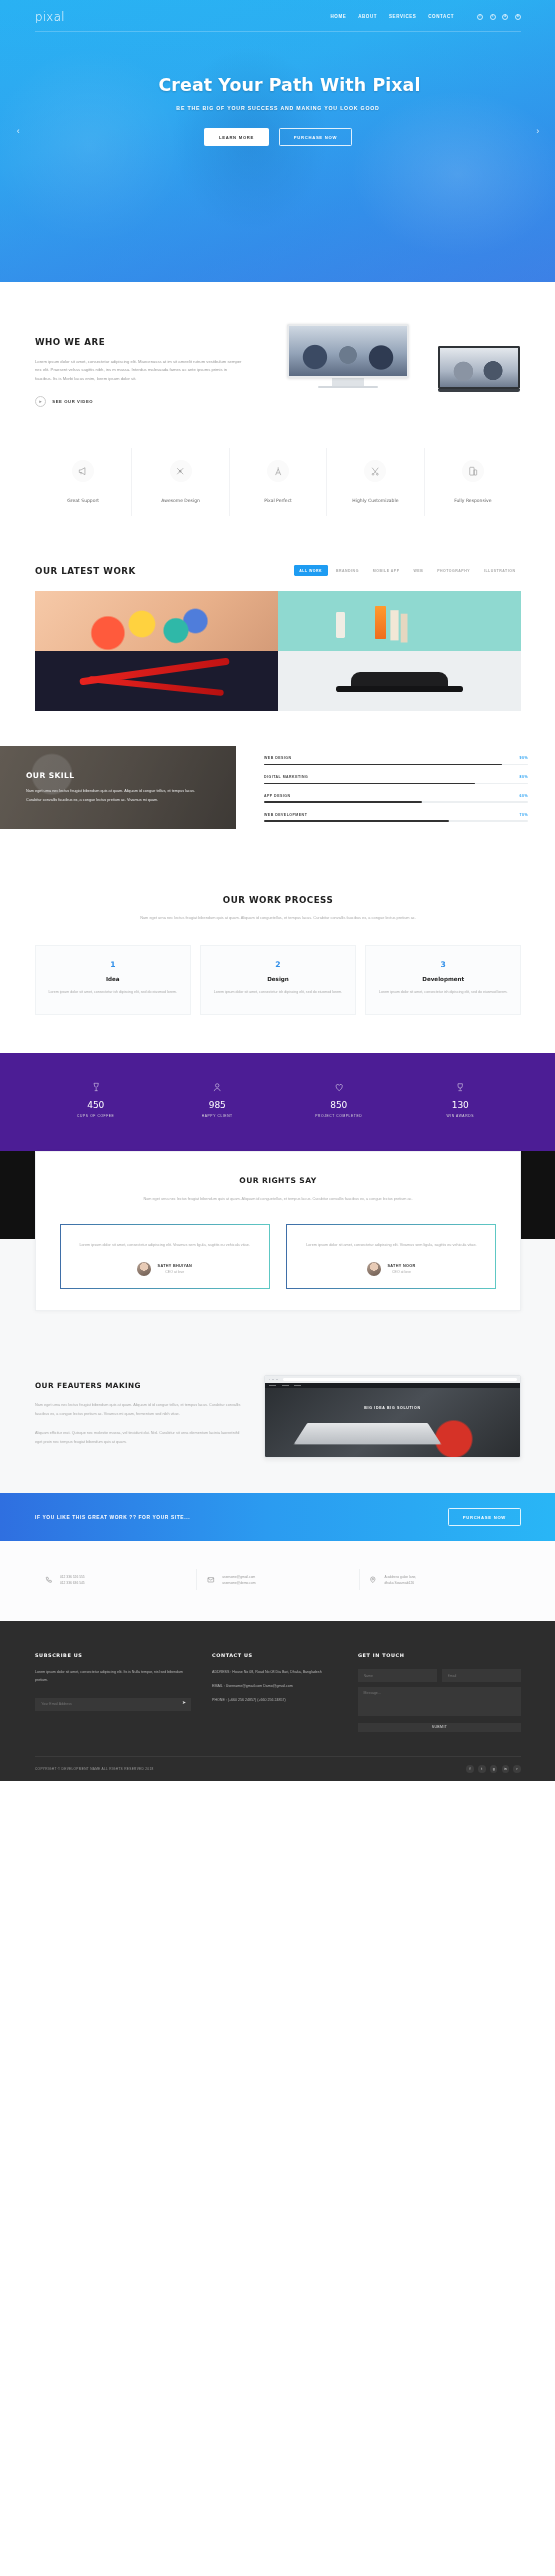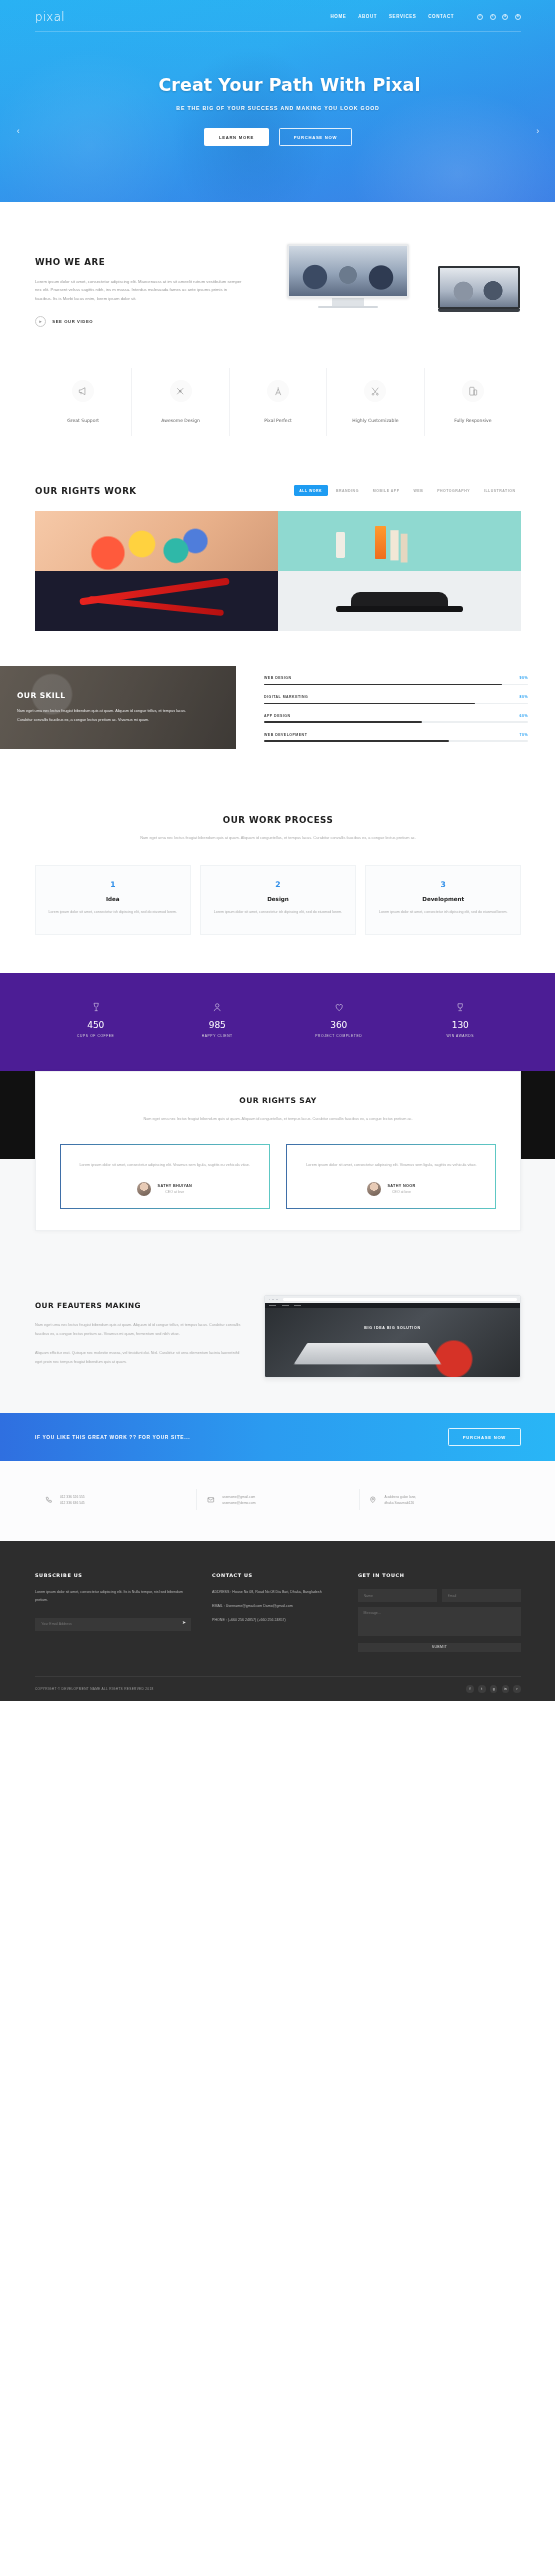--- a/index.html
+++ b/index.html
@@ -5,21 +5,21 @@
   * { margin:0; padding:0; box-sizing:border-box; }
   html,body { width:556px; }
   body {
     font-family:"Liberation Sans", sans-serif;
     background:#fff; color:#555; width:556px; overflow-x:hidden;
   }
   .w { width:486px; margin:0 auto; position:relative; }
 
   
   .hero{
-    position:relative; height:202px; overflow:hidden;
+    position:relative; height:282px; overflow:hidden;
     background:
       radial-gradient(ellipse 153px 118px at 458px 174px, rgba(255,255,255,.22), rgba(255,255,255,0) 70%),
       radial-gradient(ellipse 139px 139px at 90px 146px, rgba(255,255,255,.13), rgba(255,255,255,0) 70%),
       radial-gradient(ellipse 111px 132px at 250px 139px, rgba(0,60,130,.22), rgba(0,0,0,0) 70%),
       linear-gradient(160deg,#29b4f4 0%, #2cb2f2 35%, #2f93ea 70%, #3f7fe4 100%);
   }
   .hero:after{
     content:""; position:absolute; inset:0;
     background:linear-gradient(180deg, rgba(41,170,240,.25), rgba(58,130,232,.45));
   }
@@ -151,21 +151,21 @@
   .c4{ background:#eceff1; position:relative;}
   .c4:before{ content:""; position:absolute; left:30%; top:34%; width:40%; height:18px;
     background:#1e1e20; border-radius:9px 9px 2.1px 2.1px;}
   .c4:after{ content:""; position:absolute; left:24%; top:58%; width:52%; height:5.6px;
     background:#141416; border-radius:2.8px;}
 
   
   .skill{ background:#fff; padding:0 0 28px; }
   .skill-wrap{ display:flex; align-items:stretch; }
   .skill-img{
-    width:236px; height:83px; position:relative; color:#fff; padding:0 0 0 17px;
+    width:236px; height:83px; position:relative; color:#fff; padding:0 0 0 26px;
     display:flex; flex-direction:column; justify-content:center;
     background:
       radial-gradient(circle at 22% 34%, rgba(255,255,255,.25) 0 10%, transparent 11%),
       linear-gradient(115deg,#8b8175,#6f675e 50%,#4d4843);
   }
   .skill-img:after{ content:""; position:absolute; inset:0; background:rgba(40,38,36,.42);}
   .skill-img h3, .skill-img p{ position:relative; z-index:2;}
   .skill-img h3{ font-size:7.6px; font-weight:700; letter-spacing:0.4px; font-family:"DejaVu Sans",sans-serif;}
   .skill-img p{ font-size:3.8px; line-height:2.3; margin-top:7px; color:#e9e9e9; width:174px;}
   .skill-bars{ flex:1; padding:9.7px 28px 0 28px; }
@@ -399,21 +399,21 @@
           </svg>
       </div>
       <span>Fully Responsive</span>
     </div>
   </div>
 </section>
 
 <section class="work">
   <div class="w">
     <div class="work-head">
-      <h2 class="sec">OUR RIGHTS WORK</h2>
+      <h2 class="sec">OUR LATEST WORK</h2>
       <div class="filters">
         <span class="active">ALL WORK</span>
         <span>BRANDING</span>
         <span>MOBILE APP</span>
         <span>WEB</span>
         <span>PHOTOGRAPHY</span>
         <span>ILLUSTRATION</span>
       </div>
     </div>
     <div class="grid">
@@ -518,21 +518,21 @@
       </span>
       <div class="cnum">985</div>
       <div class="clab">HAPPY CLIENT</div>
     </div>
     <div class="ccell">
       <span>
         <svg viewBox="0 0 24 24">
             <path d="M12 20s-7-4.6-7-9.3A3.7 3.7 0 0112 8a3.7 3.7 0 017 2.7C19 15.4 12 20 12 20z"></path>
           </svg>
       </span>
-      <div class="cnum">360</div>
+      <div class="cnum">850</div>
       <div class="clab">PROJECT COMPLETED</div>
     </div>
     <div class="ccell">
       <span>
         <svg viewBox="0 0 24 24">
             <path d="M7 4h10v5a5 5 0 01-10 0z"></path>
             <path d="M12 14v4"></path>
             <path d="M8 20h8"></path>
           </svg>
       </span>

